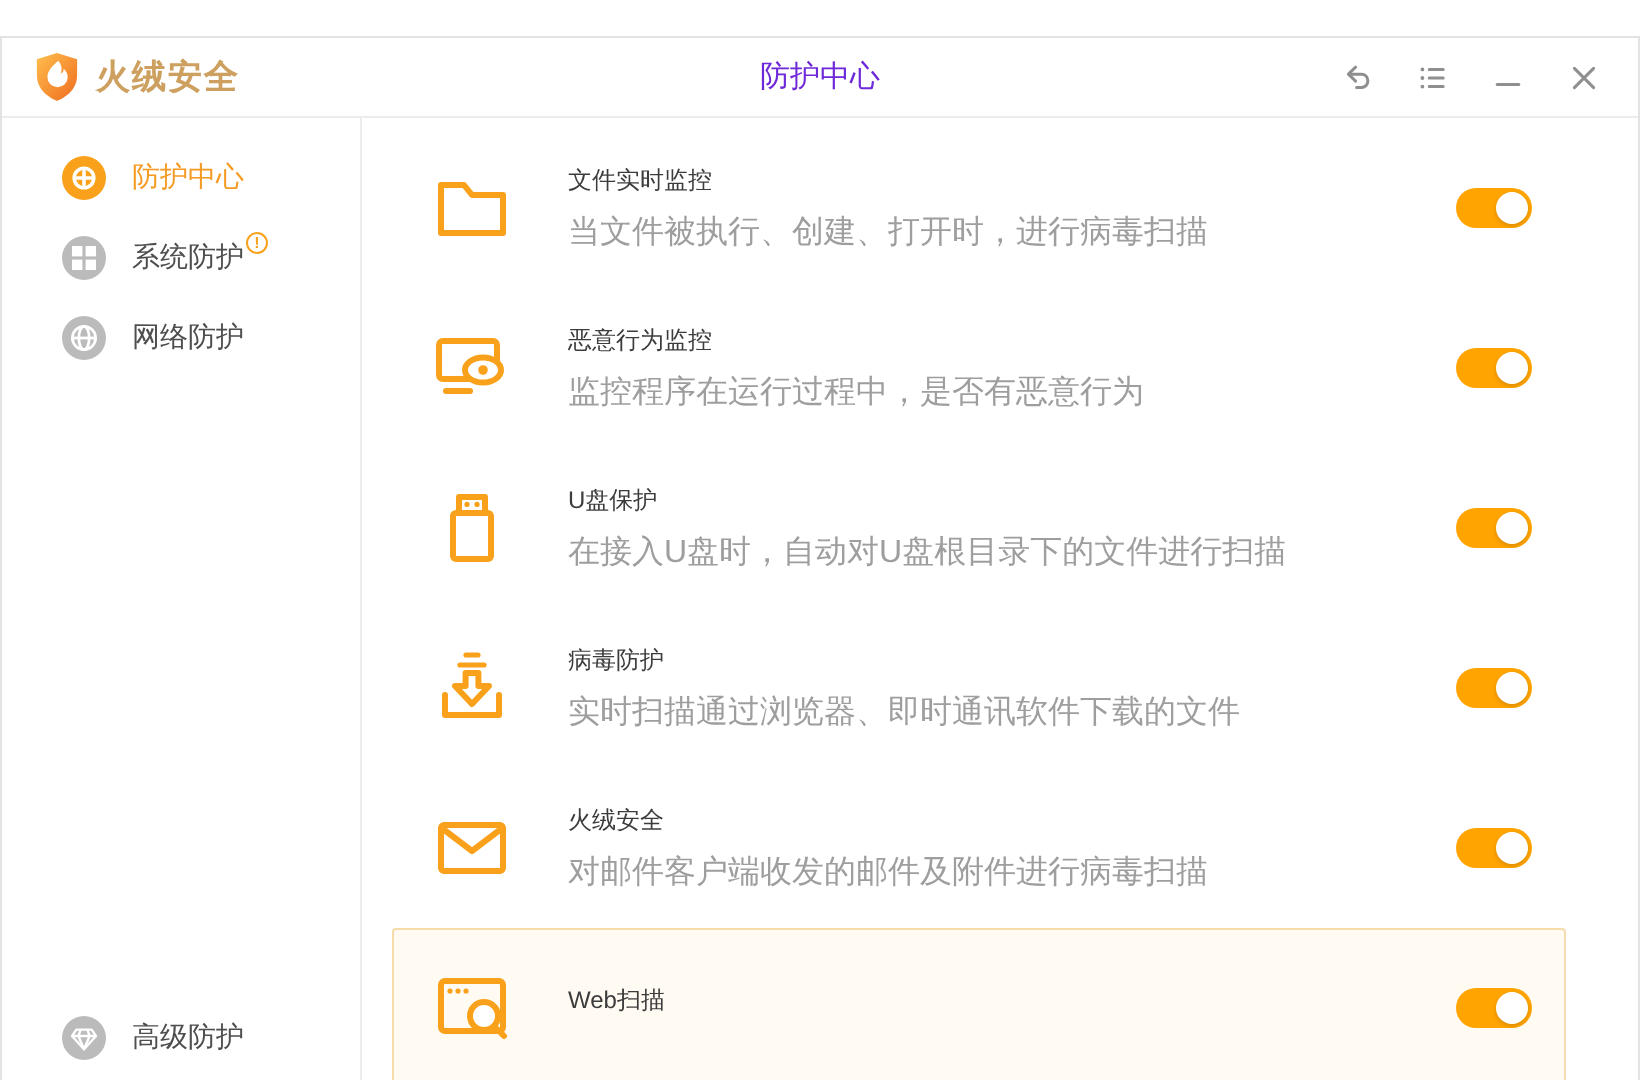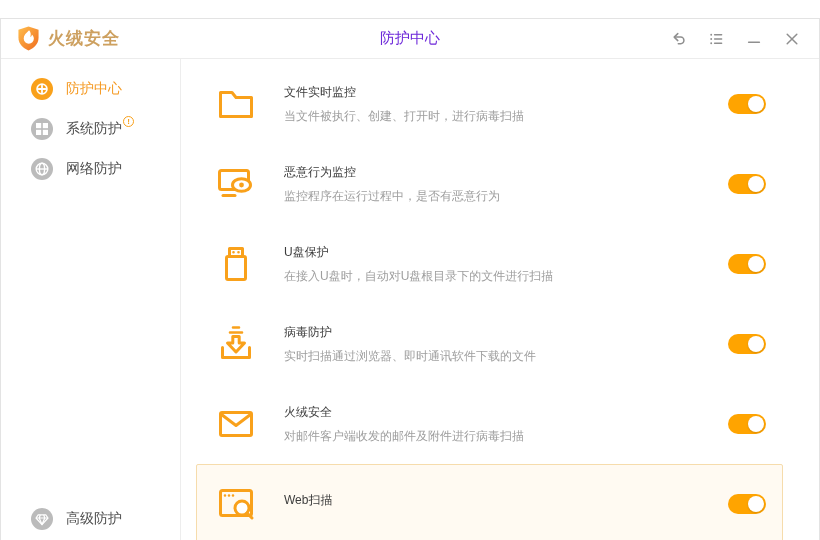--- a/index.html
+++ b/index.html
@@ -41,21 +41,21 @@
     color:var(--accent);font-size:8px;line-height:10px;text-align:center;vertical-align:top;margin:-4px 0 0 1px;font-weight:700;}
   
   .main{flex:1;padding-top:5px;min-width:0;}
   .prot-row{height:80px;margin:0 36px 0 15px;padding:0 16px 0 19px;display:flex;align-items:center;
     border:1px solid transparent;border-radius:2px;cursor:pointer;}
   .prot-row.highlighted{background:var(--hl-bg);border-color:var(--hl-border);}
   .prot-ico{width:40px;height:40px;flex:0 0 40px;display:inline-flex;align-items:center;justify-content:center;}
   .prot-ico svg{stroke:var(--accent);fill:none;stroke-width:3;stroke-linecap:round;stroke-linejoin:round;display:block;}
   .prot-text{margin-left:28px;min-width:0;}
   .prot-title{font-size:12px;color:#3c3c3c;margin-bottom:7px;}
-  .prot-desc{font-size:12px;color:#9e9e9e;}
+  .prot-desc{font-size:16px;color:#9e9e9e;}
   .toggle{margin-left:auto;width:38px;height:20px;border-radius:10px;background:var(--toggle);position:relative;cursor:pointer;flex:0 0 38px;}
   .toggle .knob{position:absolute;top:2px;right:2px;width:16px;height:16px;border-radius:50%;background:#fff;
     box-shadow:0 1px 2px rgba(0,0,0,.15);}
 </style>
 </head>
 <body>
 
 <div class="window">
 
   <div class="titlebar">

